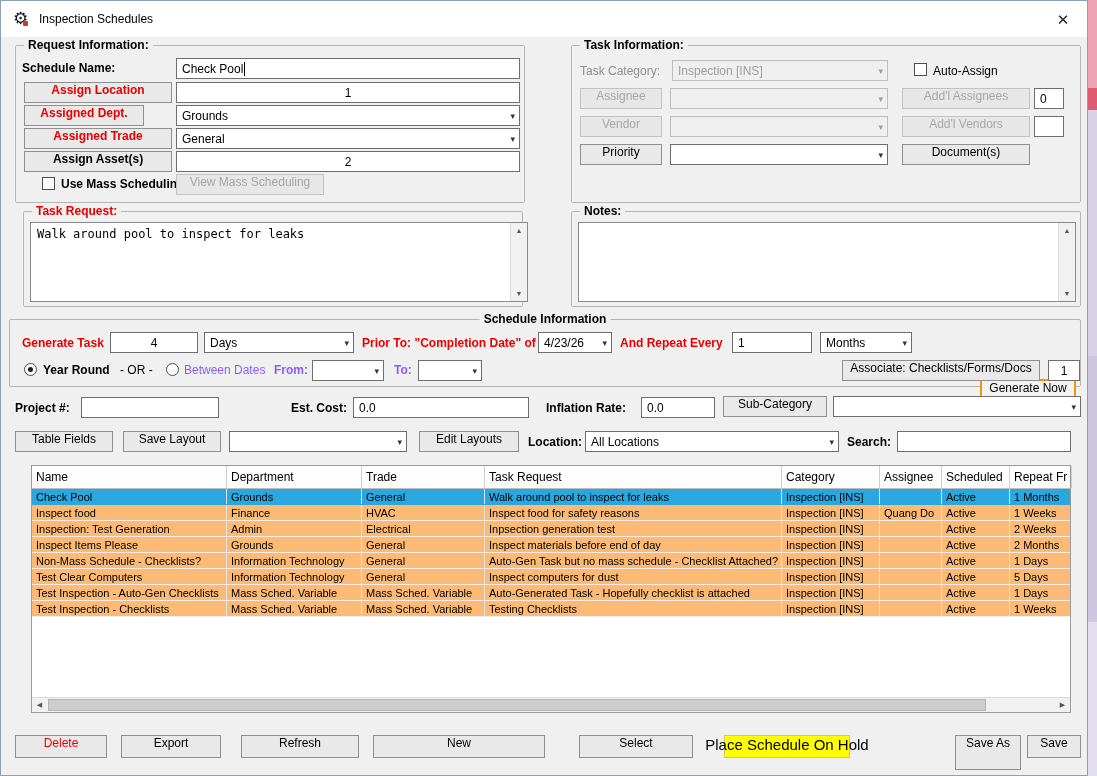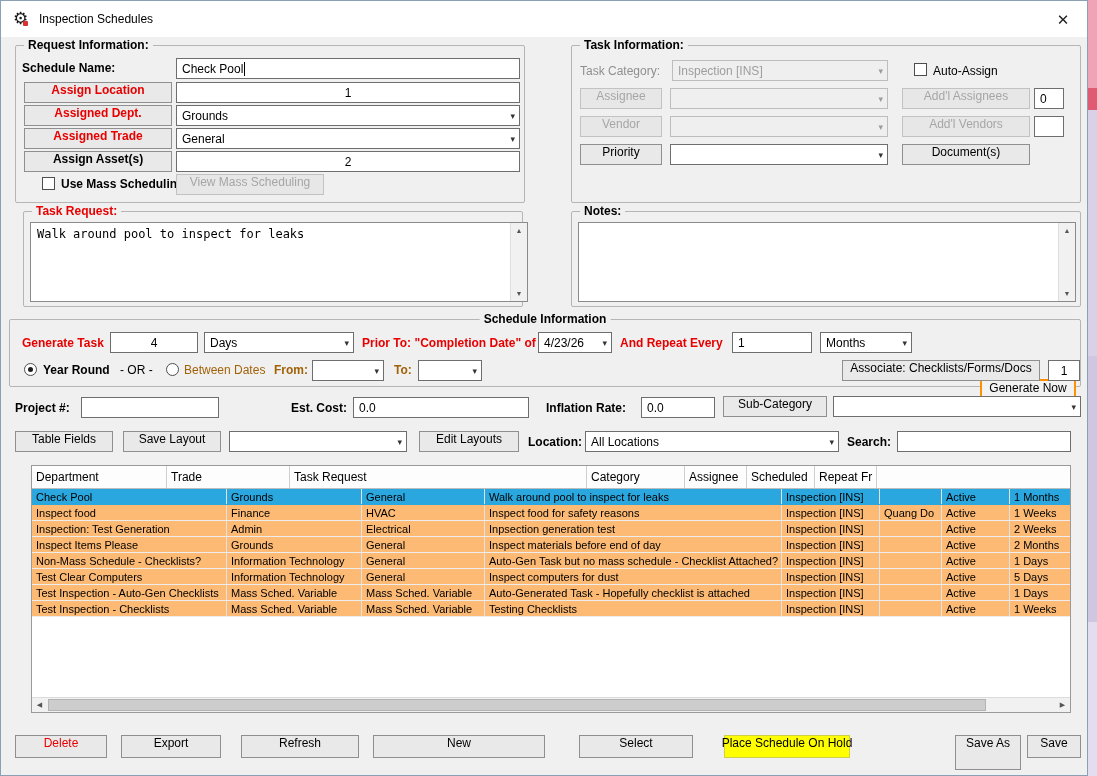--- a/index.html
+++ b/index.html
@@ -14,30 +14,30 @@
   .gear { position:absolute; left:12px; top:8px; font-size:17px; color:#1a1a1a; line-height:20px; }
   .gear-accent { position:absolute; left:22px; top:20px; width:5px; height:5px; background:#d93030; border-radius:1px; }
   .win-title { position:absolute; left:38px; top:11px; font-size:12px; }
   .close-btn { position:absolute; right:14px; top:9px; width:20px; height:20px; display:flex; align-items:center; justify-content:center; font-size:15px; color:#222; }
 
   .grp { position:absolute; border:1px solid #b5b5b5; border-radius:2px; }
   .legend { position:absolute; top:-8px; left:8px; background:#f0f0f0; padding:0 4px; font-size:12px; font-weight:bold; line-height:15px; white-space:nowrap; }
   .legend.center { left:50%; transform:translateX(-50%); }
 
   .red { color:#e80000; }
-  .blue { color:#a16207; }
+  .blue { color:#8b5cf6; }
   .gray { color:#8f8f8f; }
   .lbl { position:absolute; font-size:12px; font-weight:bold; white-space:nowrap; }
   .lbl.plain { font-weight:normal; }
 
   .btn { position:absolute; height:21px; background:#e9e9e9; border:1px solid #8f8f8f; font-size:12px; display:flex; align-items:flex-start; justify-content:center; white-space:nowrap; }
   .btn.bold { font-weight:bold; }
   .btn.disabled { color:#a6a6a6; border-color:#c2c2c2; background:#e7e7e7; }
   .btn.orange { border:2px solid #ff9000; background:#f2f2f2;margin-top:48px; }
-  .btn.yellow { background:#ffff00; border:1px solid #cfcf4a; font-size:12px; }
+  .btn.yellow { background:#ffff00; border:1px solid #cfcf4a; font-size:15px; }
   .btn.red-text { color:#e80000; }
 
   .field { position:absolute; height:21px; background:#fff; border:1px solid #6e6e6e; font-size:12px; display:flex; align-items:center; padding:0 5px; overflow:hidden; white-space:nowrap; }
   .field.center { justify-content:center; }
 
   .combo { position:absolute; height:21px; background:#fff; border:1px solid #6e6e6e; font-size:12px; display:flex; align-items:center; padding:0 4px 0 5px; }
   .combo .ctext { flex:1; white-space:nowrap; overflow:hidden; }
   .combo .arrow { font-size:9px; color:#333; margin-left:3px; flex:none; }
   .combo.disabled { background:#efefef; color:#9d9d9d; border-color:#bdbdbd; }
   .combo.disabled .arrow { color:#9d9d9d; }
@@ -93,21 +93,21 @@
         <span class="caret"></span>
     </div>
 
     <div class="btn bold red-text" style="left:8px;top:36px;width:148px">
         <span>Assign Location</span>
       </div>
     <div class="field center" style="left:160px;top:36px;width:344px">
         <span>1</span>
       </div>
 
-    <div class="btn bold red-text" style="left:8px;top:59px;width:148px">
+    <div class="btn bold red-text" style="left:8px;top:59px;width:120px">
         <span>Assigned Dept.</span>
       </div>
     <div class="combo" style="left:160px;top:59px;width:344px">
       <span class="ctext">Grounds</span>
       <span class="arrow">▾</span>
     </div>
 
     <div class="btn bold red-text" style="left:8px;top:82px;width:148px">
         <span>Assigned Trade</span>
       </div>
@@ -292,20 +292,21 @@
     <span class="ctext">All Locations</span>
     <span class="arrow">▾</span>
   </div>
   <span class="lbl" style="left:846px;top:434px">Search:</span>
   <div class="field" style="left:896px;top:430px;width:174px">
       <span></span>
     </div>
 
   <div class="table">
     <div class="thead">
+        <div class="tcell col0">Name</div>
         <div class="tcell col1">Department</div>
         <div class="tcell col2">Trade</div>
         <div class="tcell col3">Task Request</div>
         <div class="tcell col4">Category</div>
         <div class="tcell col5">Assignee</div>
         <div class="tcell col6">Scheduled</div>
         <div class="tcell col7">Repeat Fr</div>
       </div>
     <div class="tbody">
         <div class="trow selected">

